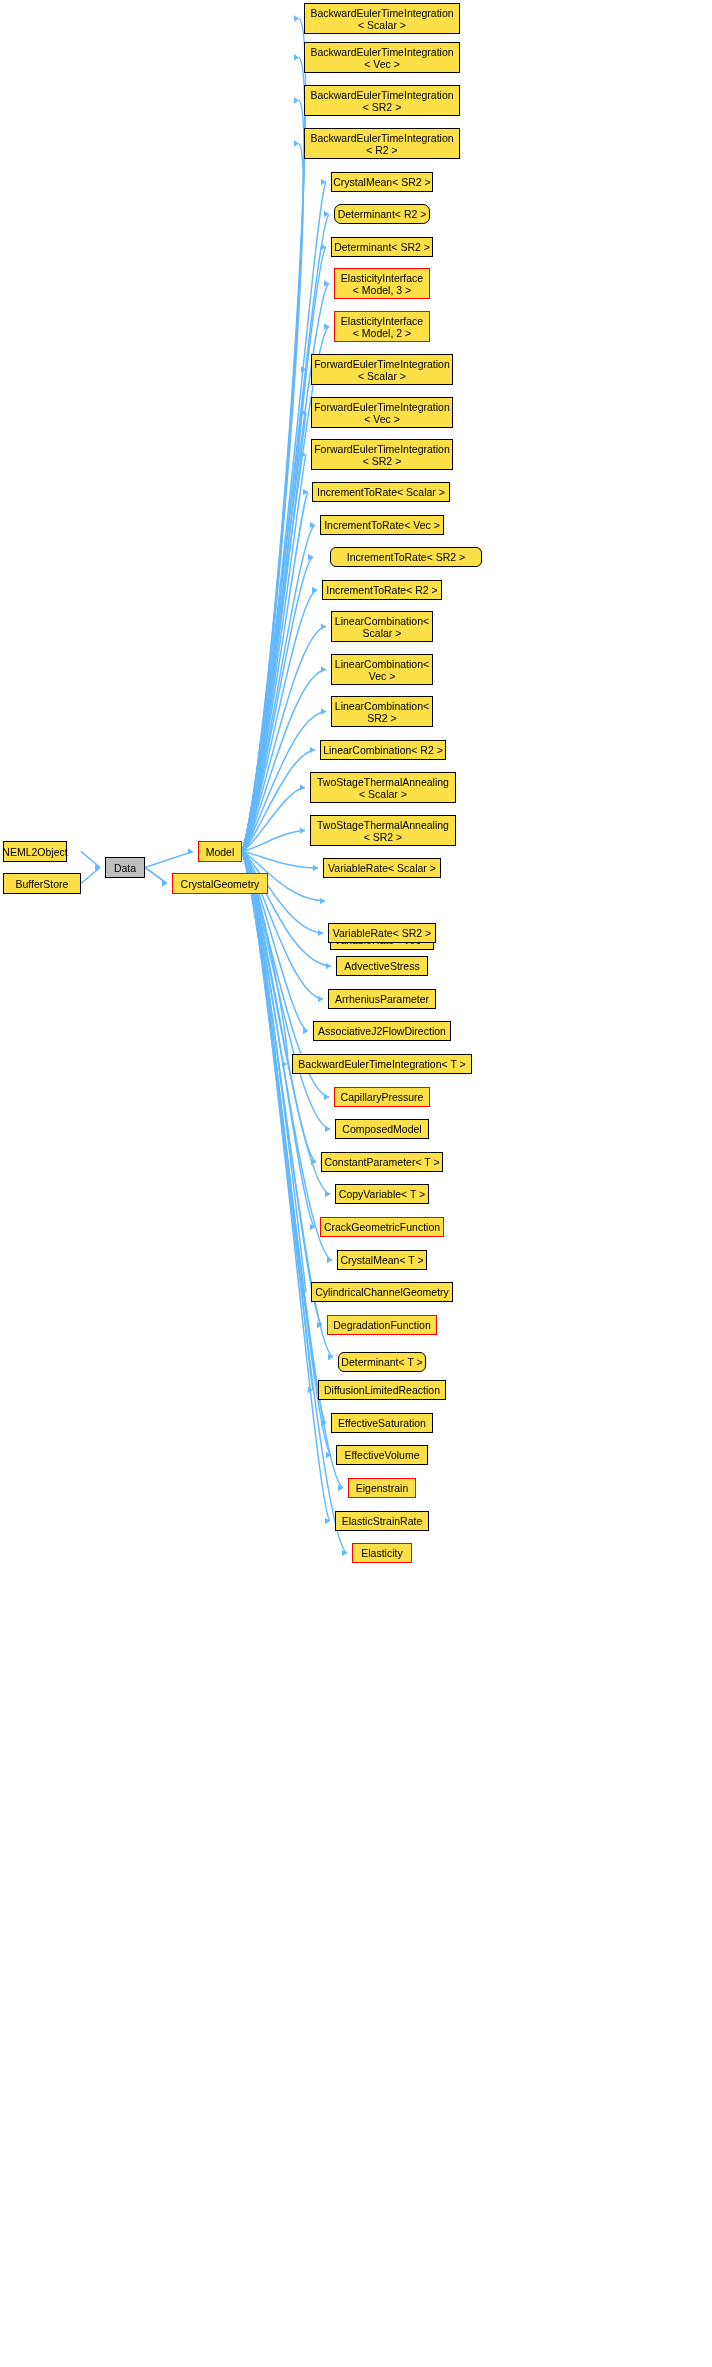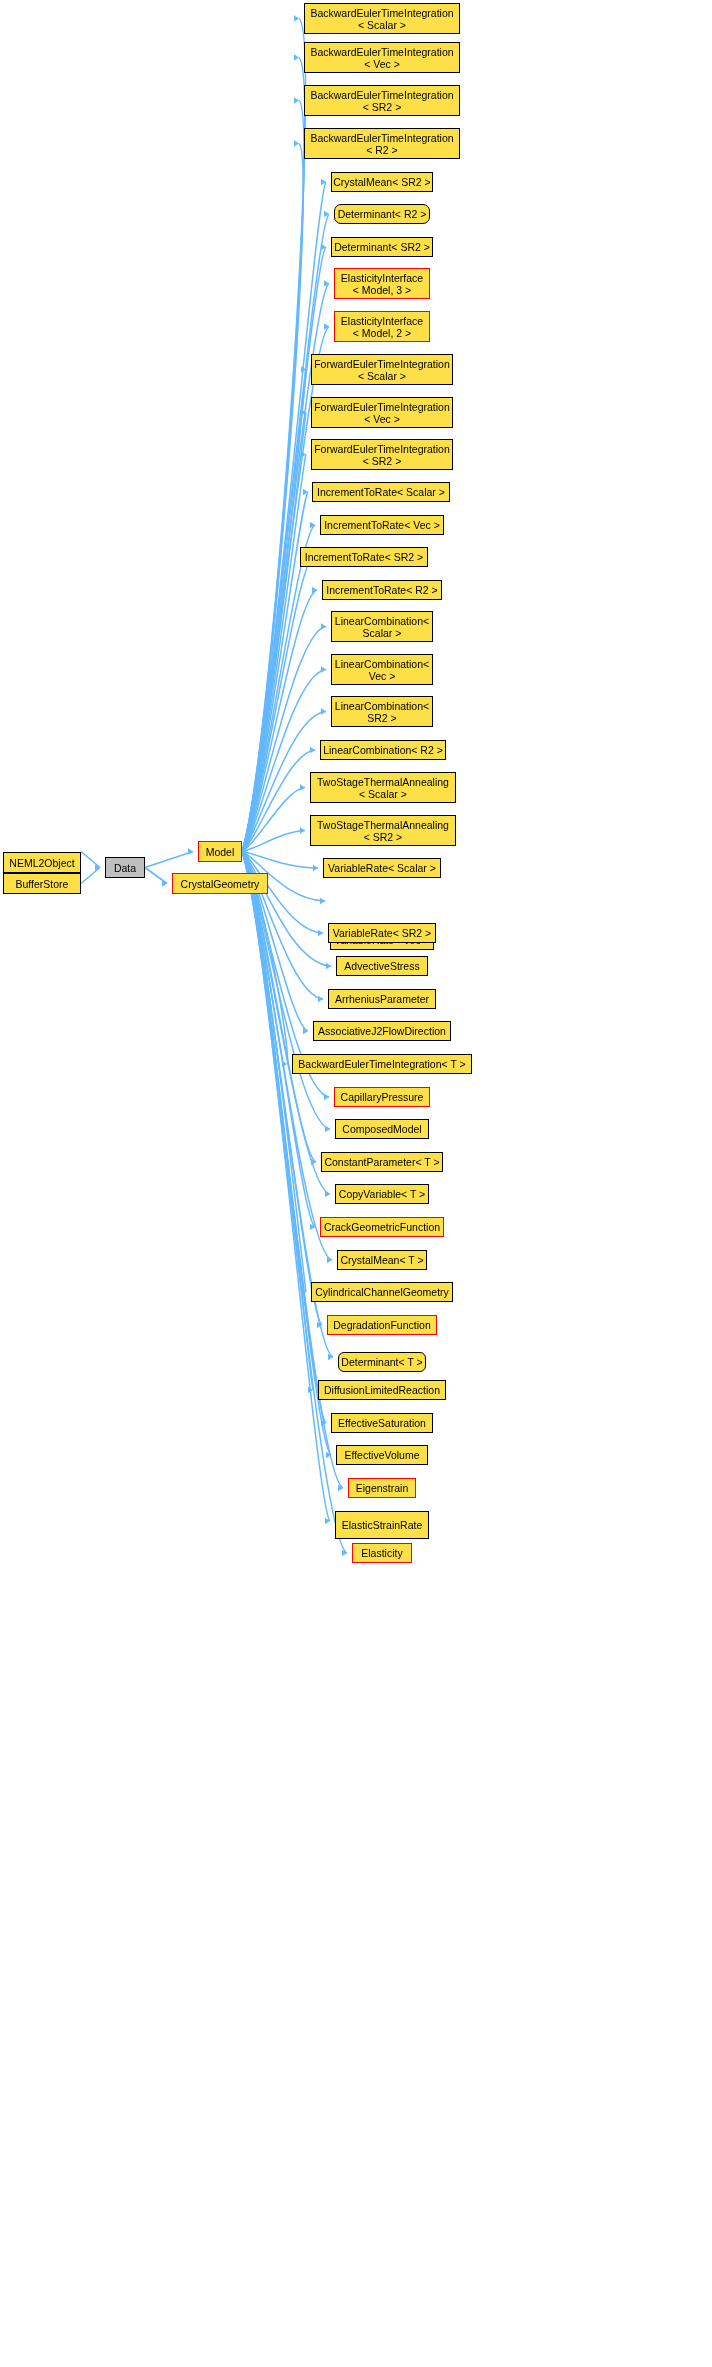--- a/index.html
+++ b/index.html
@@ -142,21 +142,21 @@
       <path d="M326,1423 l-5,-3.2 l0,6.4 z" fill="#63b8ff"></path>
       <path d="M242,851.5 C268.07,923.92 312.175,1442.93 331,1455" stroke="#63b8ff" fill="none" stroke-width="1.5"></path>
       <path d="M331,1455 l-5,-3.2 l0,6.4 z" fill="#63b8ff"></path>
       <path d="M242,851.5 C268.73,927.88 313.825,1475.27 343,1488" stroke="#63b8ff" fill="none" stroke-width="1.5"></path>
       <path d="M343,1488 l-5,-3.2 l0,6.4 z" fill="#63b8ff"></path>
       <path d="M242,851.5 C269.39,931.84 315.475,1507.61 330,1521" stroke="#63b8ff" fill="none" stroke-width="1.5"></path>
       <path d="M330,1521 l-5,-3.2 l0,6.4 z" fill="#63b8ff"></path>
       <path d="M242,851.5 C270.03,935.68 317.075,1538.97 347,1553" stroke="#63b8ff" fill="none" stroke-width="1.5"></path>
       <path d="M347,1553 l-5,-3.2 l0,6.4 z" fill="#63b8ff"></path>
     </svg>
-<div class="node" style="left: 3px; top: 841px; width: 78px; height: 21px; margin-top: 11px;">NEML2Object</div>
+<div class="node" style="left: 3px; top: 841px; width: 64px; height: 21px;">NEML2Object</div>
     <div class="node" style="left: 3px; top: 873px; width: 78px; height: 21px;">BufferStore</div>
     <div class="node gray" style="left: 105px; top: 857px; width: 40px; height: 21px;">Data</div>
     <div class="node red" style="left: 198px; top: 841px; width: 44px; height: 21px;">Model</div>
     <div class="node red" style="left: 172px; top: 873px; width: 96px; height: 21px;">CrystalGeometry</div>
     <div class="node" style="left: 304px; top: 3px; width: 156px; height: 31px;">BackwardEulerTimeIntegration
 &lt; Scalar &gt;</div>
     <div class="node" style="left: 304px; top: 42px; width: 156px; height: 31px;">BackwardEulerTimeIntegration
 &lt; Vec &gt;</div>
     <div class="node" style="left: 304px; top: 85px; width: 156px; height: 31px;">BackwardEulerTimeIntegration
 &lt; SR2 &gt;</div>
@@ -170,21 +170,21 @@
     <div class="node red" style="left: 334px; top: 311px; width: 96px; height: 31px;">ElasticityInterface
 &lt; Model, 2 &gt;</div>
     <div class="node" style="left: 311px; top: 354px; width: 142px; height: 31px;">ForwardEulerTimeIntegration
 &lt; Scalar &gt;</div>
     <div class="node" style="left: 311px; top: 397px; width: 142px; height: 31px;">ForwardEulerTimeIntegration
 &lt; Vec &gt;</div>
     <div class="node" style="left: 311px; top: 439px; width: 142px; height: 31px;">ForwardEulerTimeIntegration
 &lt; SR2 &gt;</div>
     <div class="node" style="left: 312px; top: 482px; width: 138px; height: 20px;">IncrementToRate&lt; Scalar &gt;</div>
     <div class="node" style="left: 320px; top: 515px; width: 124px; height: 20px;">IncrementToRate&lt; Vec &gt;</div>
-    <div class="node" style="left: 300px; top: 547px; width: 128px; height: 20px;">IncrementToRate&lt; SR2 &gt;</div>
+    <div class="node" style="left: 330px; top: 547px; width: 152px; height: 20px; border-radius: 6px;">IncrementToRate&lt; SR2 &gt;</div>
     <div class="node" style="left: 322px; top: 580px; width: 120px; height: 20px;">IncrementToRate&lt; R2 &gt;</div>
     <div class="node" style="left: 331px; top: 611px; width: 102px; height: 31px;">LinearCombination&lt;
 Scalar &gt;</div>
     <div class="node" style="left: 331px; top: 654px; width: 102px; height: 31px;">LinearCombination&lt;
 Vec &gt;</div>
     <div class="node" style="left: 331px; top: 696px; width: 102px; height: 31px;">LinearCombination&lt;
 SR2 &gt;</div>
     <div class="node" style="left: 320px; top: 740px; width: 126px; height: 20px;">LinearCombination&lt; R2 &gt;</div>
     <div class="node" style="left: 310px; top: 772px; width: 146px; height: 31px;">TwoStageThermalAnnealing
 &lt; Scalar &gt;</div>
@@ -203,15 +203,15 @@
     <div class="node" style="left: 335px; top: 1184px; width: 94px; height: 20px;">CopyVariable&lt; T &gt;</div>
     <div class="node red" style="left: 320px; top: 1217px; width: 124px; height: 20px;">CrackGeometricFunction</div>
     <div class="node" style="left: 337px; top: 1250px; width: 90px; height: 20px;">CrystalMean&lt; T &gt;</div>
     <div class="node" style="left: 311px; top: 1282px; width: 142px; height: 20px;">CylindricalChannelGeometry</div>
     <div class="node red" style="left: 327px; top: 1315px; width: 110px; height: 20px;">DegradationFunction</div>
     <div class="node" style="left: 338px; top: 1352px; width: 88px; height: 20px; border-radius: 6px;">Determinant&lt; T &gt;</div>
     <div class="node" style="left: 318px; top: 1380px; width: 128px; height: 20px;">DiffusionLimitedReaction</div>
     <div class="node" style="left: 331px; top: 1413px; width: 102px; height: 20px;">EffectiveSaturation</div>
     <div class="node" style="left: 336px; top: 1445px; width: 92px; height: 20px;">EffectiveVolume</div>
     <div class="node red" style="left: 348px; top: 1478px; width: 68px; height: 20px;">Eigenstrain</div>
-    <div class="node" style="left: 335px; top: 1511px; width: 94px; height: 28px;">ElasticStrainRate</div>
+    <div class="node" style="left: 335px; top: 1511px; width: 94px; height: 20px;">ElasticStrainRate</div>
     <div class="node red" style="left: 352px; top: 1543px; width: 60px; height: 20px;">Elasticity</div>
   </div>
 
 </body></html>

